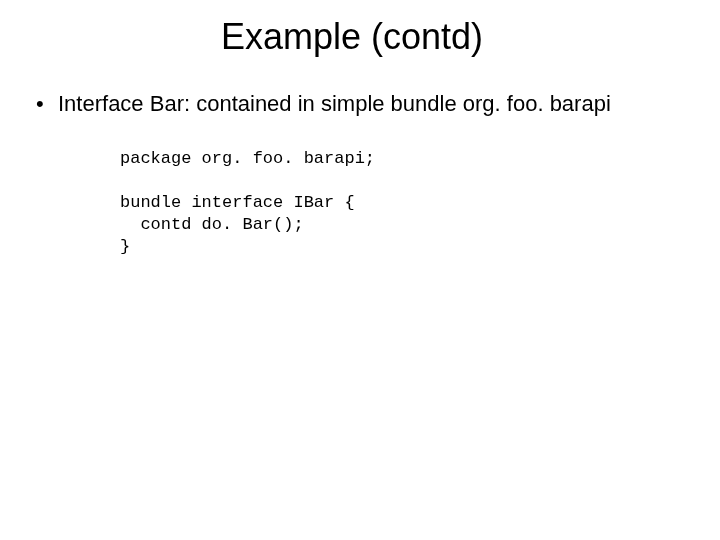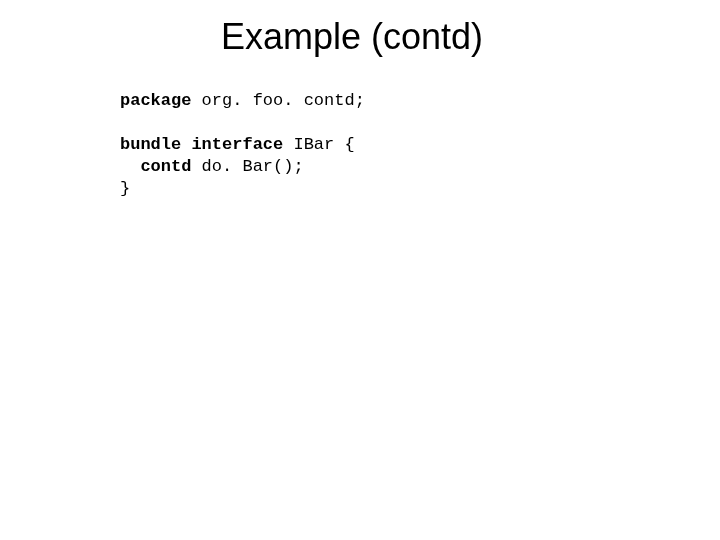--- a/index.html
+++ b/index.html
@@ -4,29 +4,34 @@
 <style>
   * { margin: 0; padding: 0; box-sizing: border-box; }
   html, body { width: 720px; height: 540px; background: #fff; font-family: Arial, Helvetica, sans-serif; color: #000; }
   .slide { width: 704px; height: 540px; position: relative; padding: 12px 26px; }
   .title { font-size: 36px; text-align: center; margin-top: 4px; margin-bottom: 32px; font-weight: 400; }
   .body { padding-left: 4px; }
   ul.bullets { list-style: none; padding-left: 0; }
   ul.bullets li { position: relative; padding-left: 28px; font-size: 22px; line-height: 1.25; }
   ul.bullets li::before { content: "•"; position: absolute; left: 6px; top: 0; font-size: 22px; }
   .codeblock { margin-top: 30px; margin-left: 90px; font-family: "Courier New", Courier, monospace; font-size: 17px; line-height: 1.3; white-space: pre; }
-  .kw { font-weight: bold; }
+  .kw { font-weight: normal; }
 </style>
 </head>
 <body>
 
 <div class="slide">
   <h1 class="title">Example (contd)</h1>
 
   <div class="body">
+    <ul class="bullets">
+      <li>
+        <span>Interface Bar: contained in simple bundle org. foo. barapi</span>
+      </li>
+    </ul>
 
-    <div class="codeblock"><span class="kw">package</span><span> org. foo. contd;</span>
+    <div class="codeblock"><span class="kw">package</span><span> org. foo. barapi;</span>
 
 <span class="kw">bundle</span><span> </span><span class="kw">interface</span><span> IBar {</span>
 <span>  </span><span class="kw">contd</span><span> do. Bar();</span>
 <span>}</span></div>
   </div>
 </div>
 
 </body></html>

